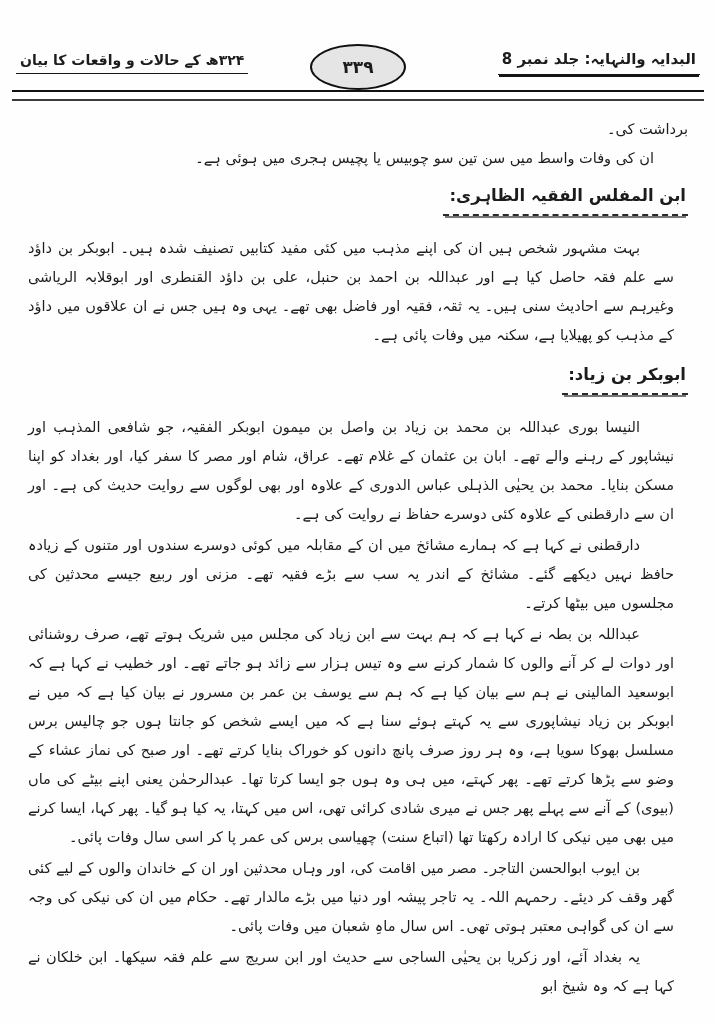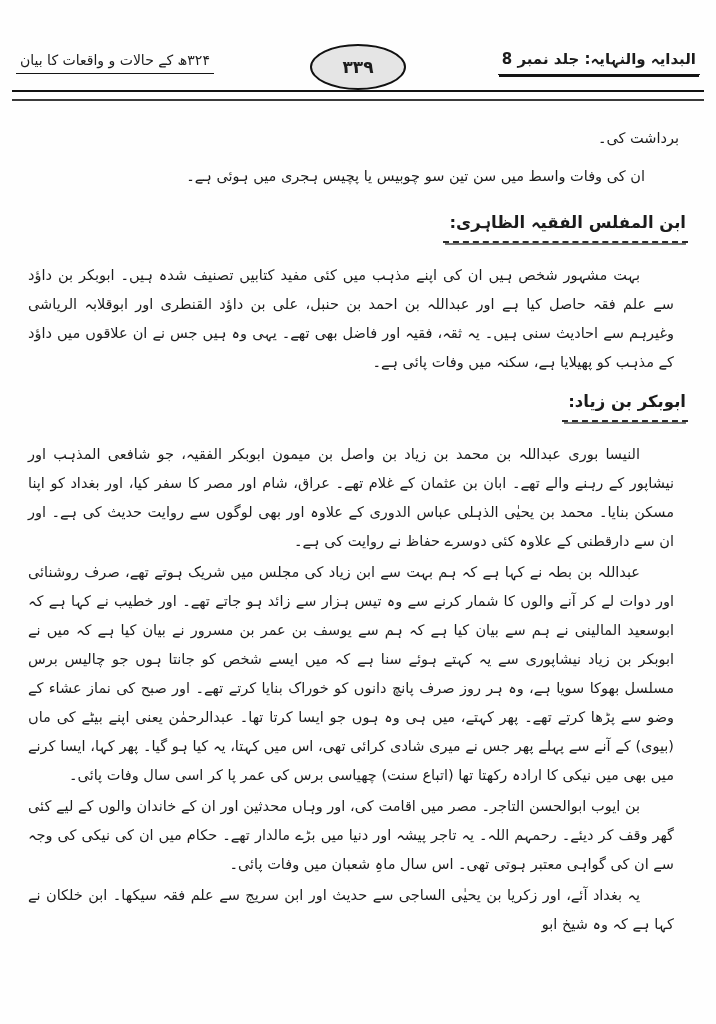--- a/index.html
+++ b/index.html
@@ -25,21 +25,21 @@
   }
   .hdr-right{
     position:absolute; right:6px; top:6px;
     font-size:15px; font-weight:bold;
     padding:0 4px 6px 4px;
     border-bottom:1px solid #151515;
     box-shadow:0 3px 0 -1px #151515;
   }
   .hdr-left{
     position:absolute; left:6px; top:8px;
-    font-size:14px; font-weight:normal;
+    font-size:14px; font-weight:bold;
     padding:0 4px 5px 4px;
     border-bottom:1px solid #151515;
   }
   .dbl-rule{
     position:relative;
     height:7px;
     border-top:2.5px solid #111;
     border-bottom:2.5px solid #3a3a3a;
     margin:0 2px 0 2px;
   }
@@ -53,21 +53,21 @@
     display:flex; align-items:center; justify-content:center;
     font-size:17px; font-weight:bold;
     z-index:3;
   }
   
   .content{
     padding:14px 18px 0 18px;
     font-size:14.5px;
     line-height:29px;
   }
-  .pline{ margin:9px; text-align:right; }
+  .pline{ margin:0; text-align:right; }
   .pline.indent{ text-indent:34px; }
   .para{
     margin:0 14px 2px 0;
     text-align:justify;
     text-align-last:right;
     text-indent:34px;
   }
   .sec-head{
     display:inline-block;
     margin:8px 0 18px 0;
@@ -99,20 +99,21 @@
 
     <p class="pline indent">ان کی وفات واسط میں سن تین سو چوبیس یا پچیس ہجری میں ہوئی ہے۔</p>
 
     <p class="head-row"><span class="sec-head">ابن المفلس الفقیہ الظاہری:</span></p>
 
     <p class="para">بہت مشہور شخص ہیں ان کی اپنے مذہب میں کئی مفید کتابیں تصنیف شدہ ہیں۔ ابوبکر بن داؤد سے علم فقہ حاصل کیا ہے اور عبداللہ بن احمد بن حنبل، علی بن داؤد القنطری اور ابوقلابہ الریاشی وغیرہم سے احادیث سنی ہیں۔ یہ ثقہ، فقیہ اور فاضل بھی تھے۔ یہی وہ ہیں جس نے ان علاقوں میں داؤد کے مذہب کو پھیلایا ہے، سکنہ میں وفات پائی ہے۔</p>
 
     <p class="head-row"><span class="sec-head">ابوبکر بن زیاد:</span></p>
 
     <p class="para">النیسا بوری عبداللہ بن محمد بن زیاد بن واصل بن میمون ابوبکر الفقیہ، جو شافعی المذہب اور نیشاپور کے رہنے والے تھے۔ ابان بن عثمان کے غلام تھے۔ عراق، شام اور مصر کا سفر کیا، اور بغداد کو اپنا مسکن بنایا۔ محمد بن یحیٰی الذہلی عباس الدوری کے علاوہ اور بھی لوگوں سے روایت حدیث کی ہے۔ اور ان سے دارقطنی کے علاوہ کئی دوسرے حفاظ نے روایت کی ہے۔</p>
+    <p class="para">دارقطنی نے کہا ہے کہ ہمارے مشائخ میں ان کے مقابلہ میں کوئی دوسرے سندوں اور متنوں کے زیادہ حافظ نہیں دیکھے گئے۔ مشائخ کے اندر یہ سب سے بڑے فقیہ تھے۔ مزنی اور ربیع جیسے محدثین کی مجلسوں میں بیٹھا کرتے۔</p>
     <p class="para">عبداللہ بن بطہ نے کہا ہے کہ ہم بہت سے ابن زیاد کی مجلس میں شریک ہوتے تھے، صرف روشنائی اور دوات لے کر آنے والوں کا شمار کرنے سے وہ تیس ہزار سے زائد ہو جاتے تھے۔ اور خطیب نے کہا ہے کہ ابوسعید المالینی نے ہم سے بیان کیا ہے کہ ہم سے یوسف بن عمر بن مسرور نے بیان کیا ہے کہ میں نے ابوبکر بن زیاد نیشاپوری سے یہ کہتے ہوئے سنا ہے کہ میں ایسے شخص کو جانتا ہوں جو چالیس برس مسلسل بھوکا سویا ہے، وہ ہر روز صرف پانچ دانوں کو خوراک بنایا کرتے تھے۔ اور صبح کی نماز عشاء کے وضو سے پڑھا کرتے تھے۔ پھر کہتے، میں ہی وہ ہوں جو ایسا کرتا تھا۔ عبدالرحمٰن یعنی اپنے بیٹے کی ماں (بیوی) کے آنے سے پہلے پھر جس نے میری شادی کرائی تھی، اس میں کہتا، یہ کیا ہو گیا۔ پھر کہا، ایسا کرنے میں بھی میں نیکی کا ارادہ رکھتا تھا (اتباع سنت) چھیاسی برس کی عمر پا کر اسی سال وفات پائی۔</p>
 
 
     <p class="para">بن ایوب ابوالحسن التاجر۔ مصر میں اقامت کی، اور وہاں محدثین اور ان کے خاندان والوں کے لیے کئی گھر وقف کر دیئے۔ رحمہم اللہ۔ یہ تاجر پیشہ اور دنیا میں بڑے مالدار تھے۔ حکام میں ان کی نیکی کی وجہ سے ان کی گواہی معتبر ہوتی تھی۔ اس سال ماہِ شعبان میں وفات پائی۔</p>
 
 
     <p class="para">یہ بغداد آئے، اور زکریا بن یحیٰی الساجی سے حدیث اور ابن سریج سے علم فقہ سیکھا۔ ابن خلکان نے کہا ہے کہ وہ شیخ ابو</p>
 
   </div>
 </div>

